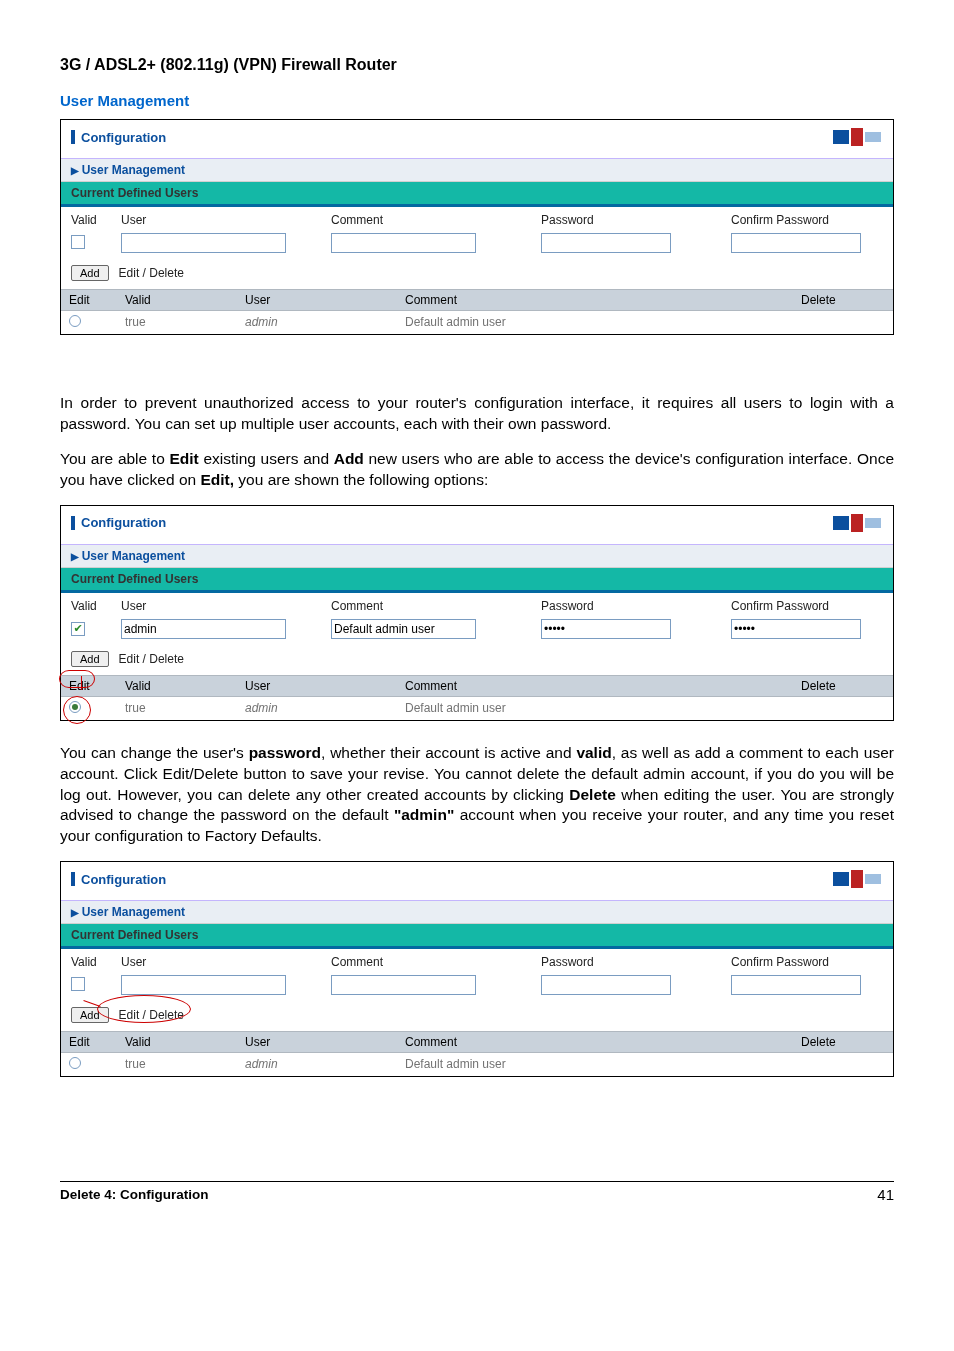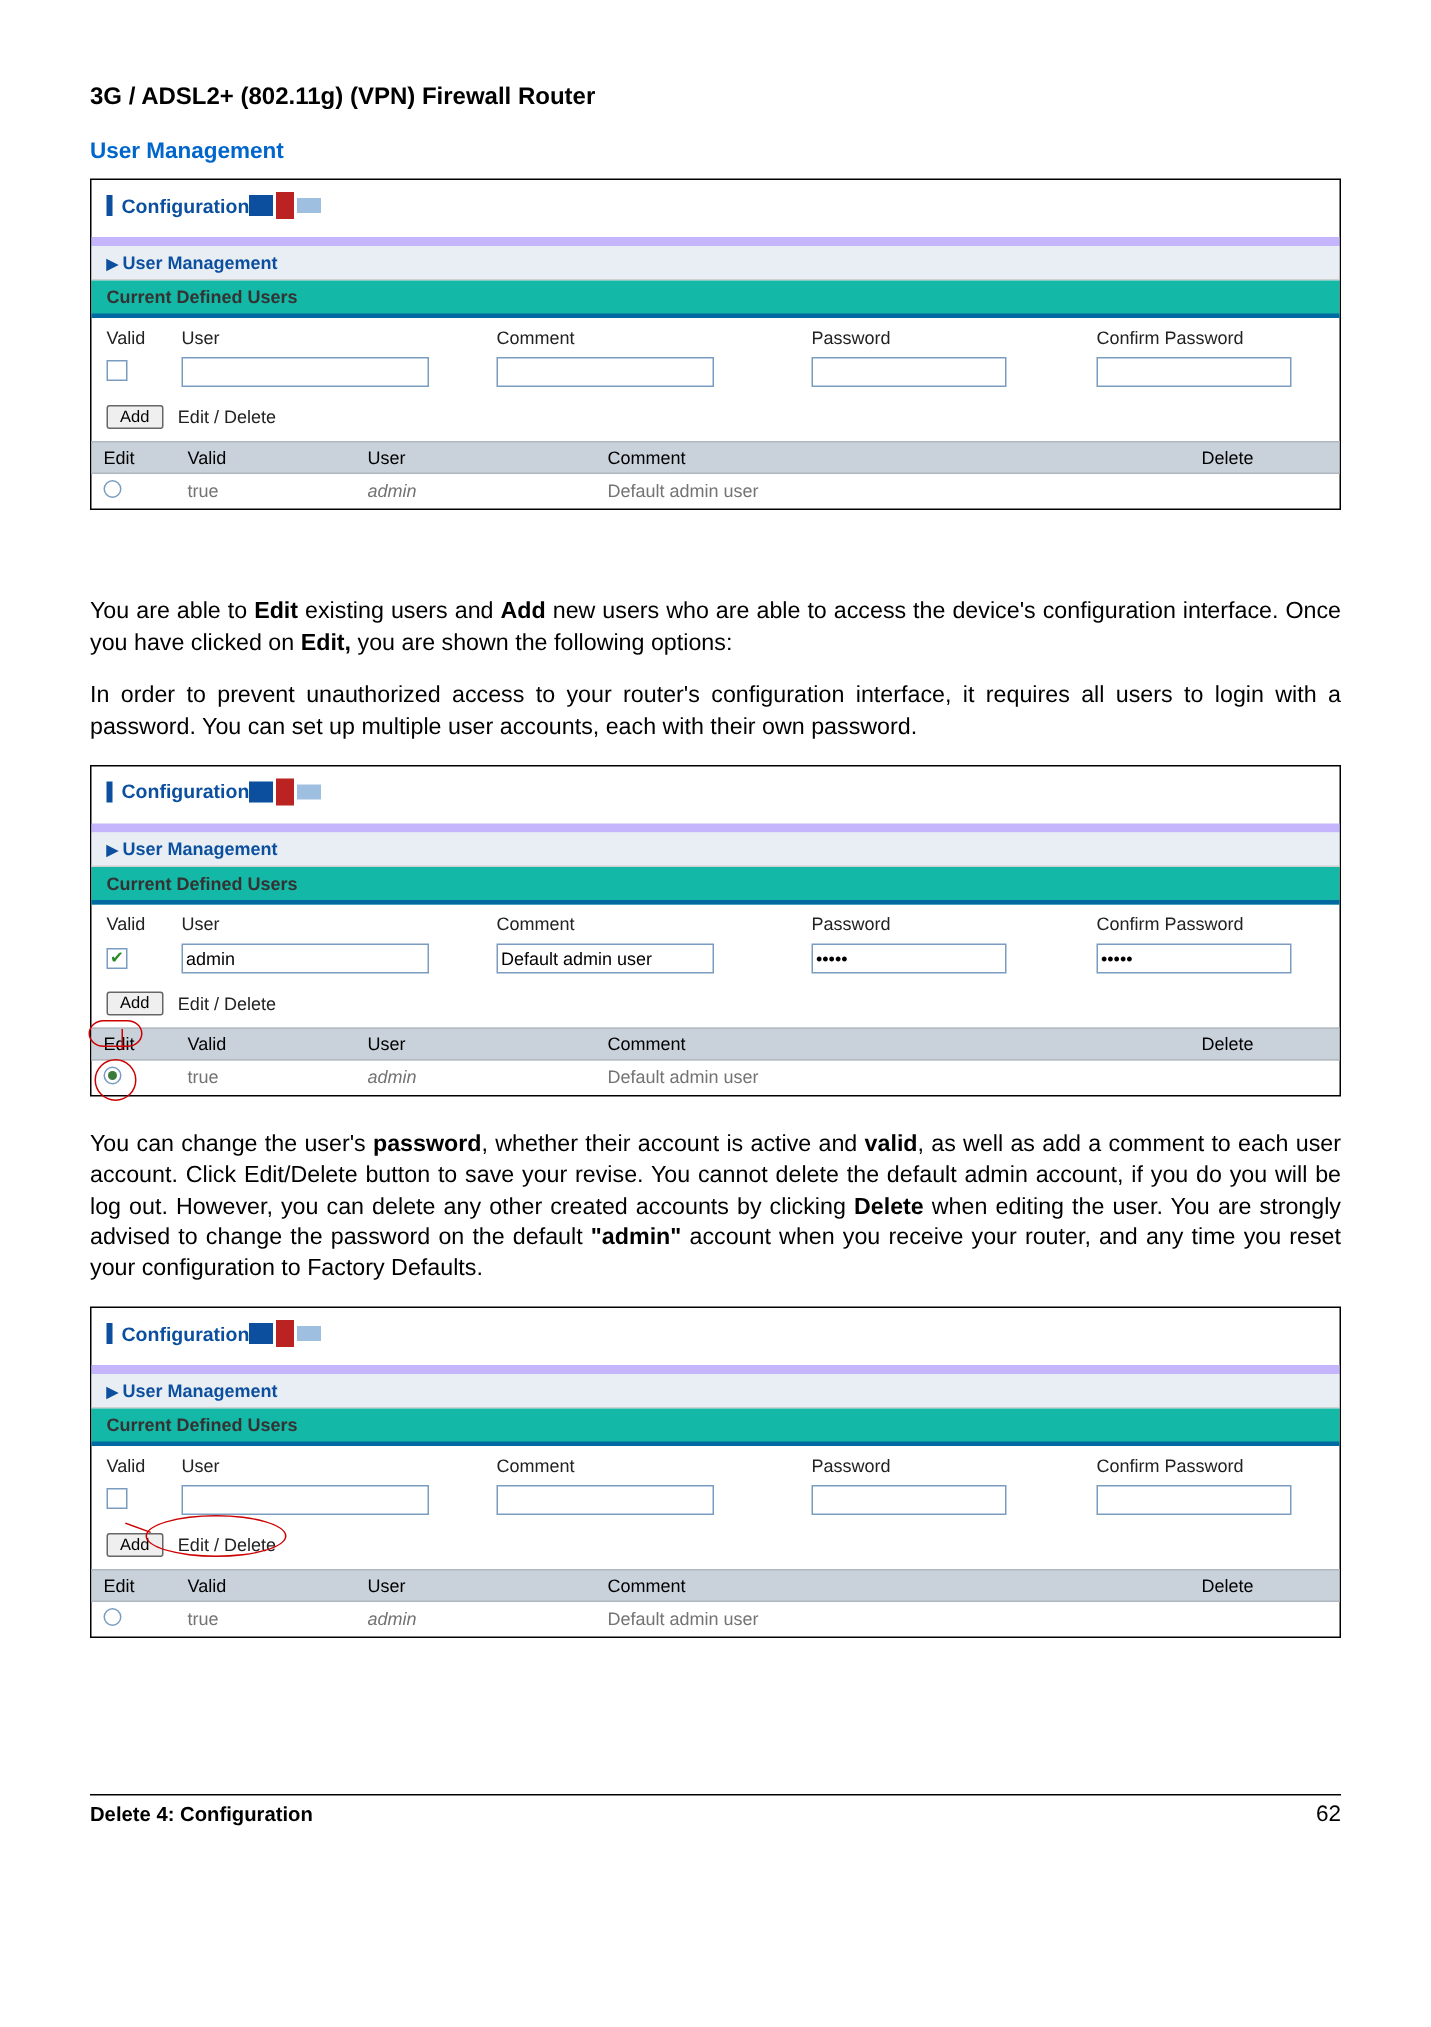--- a/index.html
+++ b/index.html
@@ -1,21 +1,21 @@
 <!DOCTYPE html>
 <html><head>
 <meta charset="utf-8">
 <style>
   * { box-sizing: border-box; margin: 0; padding: 0; }
   html, body { width: 954px; font-family: Arial, Helvetica, sans-serif; background: #fff; color: #000; }
   .page { padding: 56px 60px 40px 60px; }
   .top-title { text-align: left; font-weight: bold; font-size: 16px; margin-bottom: 18px; }
   .section-heading { color: #0066cc; font-weight: bold; font-size: 15px; margin-bottom: 10px; }
   .panel { border: 1px solid #000; margin-bottom: 22px; font-size: 12px; }
-  .panel-header { display: flex; align-items: center; padding: 6px 10px 10px 10px; border-bottom: 6px solid #c4b5fd; }
+  .panel-header { display: flex; align-items: center; justify-content: space-between; padding: 6px 10px 10px 10px; border-bottom: 1px solid #c4b5fd; }
   .panel-header-left { display: flex; align-items: center; gap: 6px; }
   .vbar { width: 4px; height: 14px; background: #0b4f9e; }
   .config-title { color: #0b4f9e; font-weight: bold; font-size: 13px; }
   .logo { width: 50px; height: 22px; }
   .subhead { background: #e9eef4; padding: 4px 10px; color: #0b4f9e; font-weight: bold; border-bottom: 1px solid #d0d0d0; }
   .subhead .tri { margin-right: 3px; font-size: 10px; }
   .subsubhead { background: #14b8a6; padding: 4px 10px; font-weight: bold; border-bottom: 3px solid #0369a1; color: #333; }
   .form-row { display: flex; padding: 6px 10px 4px 10px; }
   .form-row .lbl { font-size: 12px; color: #222; }
   .col-valid { width: 50px; }
@@ -105,22 +105,22 @@
       <div class="th-edit"><span class="radio"></span></div>
       <div class="th-valid">true</div>
       <div class="th-user" style="font-style: italic;">admin</div>
       <div class="th-comment">Default admin user</div>
       <div class="th-del"></div>
     </div>
   </div>
 
   <div class="spacer-lg"></div>
 
+  <p class="paragraph">In order to prevent unauthorized access to your router's configuration interface, it requires all users to login with a password. You can set up multiple user accounts, each with their own password.</p>
   <p class="paragraph"><span>You are able to </span><b>Edit</b><span> existing users and </span><b>Add</b><span> new users who are able to access the device's configuration interface. Once you have clicked on </span><b>Edit,</b><span> you are shown the following options:</span></p>
-  <p class="paragraph">In order to prevent unauthorized access to your router's configuration interface, it requires all users to login with a password. You can set up multiple user accounts, each with their own password.</p>
 
   <div class="panel rel">
     <div class="panel-header">
       <div class="panel-header-left">
         <span class="vbar"></span>
         <span class="config-title">Configuration</span>
       </div>
       <svg class="logo" viewBox="0 0 50 22">
           <rect x="0" y="4" width="16" height="14" fill="#0b4f9e"></rect>
           <rect x="18" y="2" width="12" height="18" fill="#b22"></rect>
@@ -216,15 +216,15 @@
       <div class="th-comment">Default admin user</div>
       <div class="th-del"></div>
     </div>
   </div>
 
   <div style="height:28px"></div>
 
 
   <div class="footer-line">
     <div class="footer-left">Delete 4: Configuration</div>
-    <div class="footer-right">62</div>
+    <div class="footer-right">41</div>
   </div>
 </div>
 
 </body></html>

